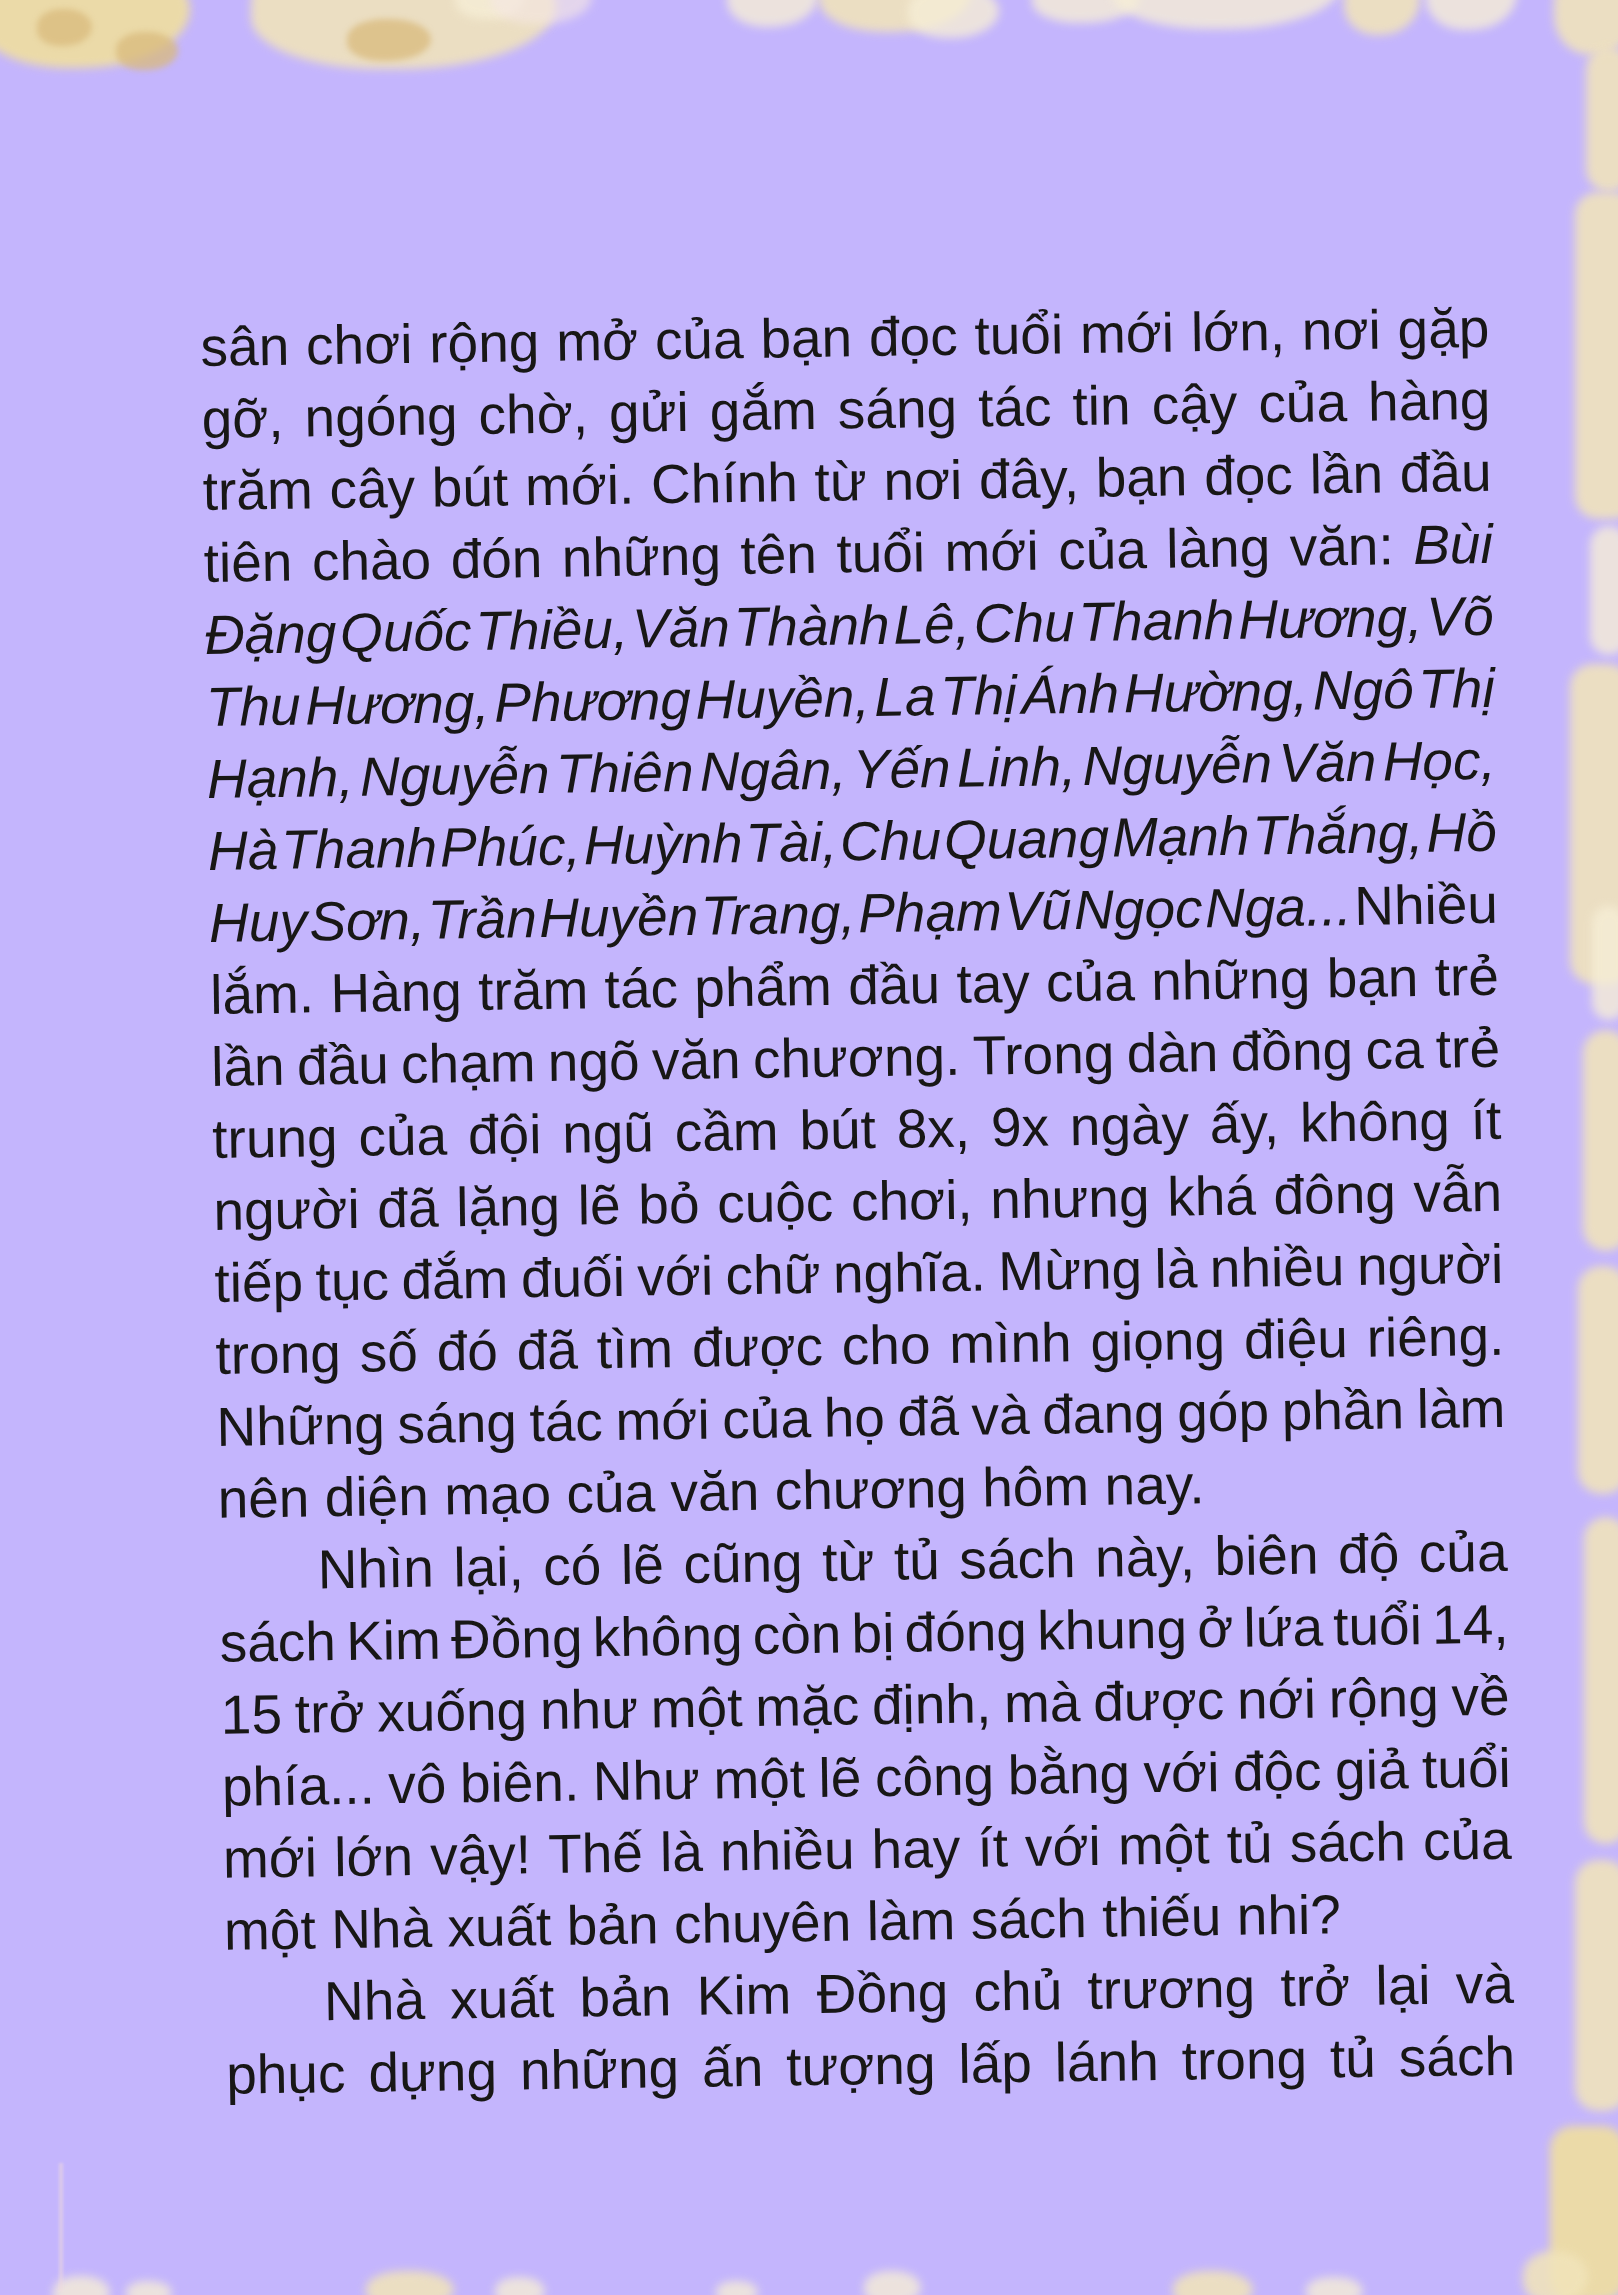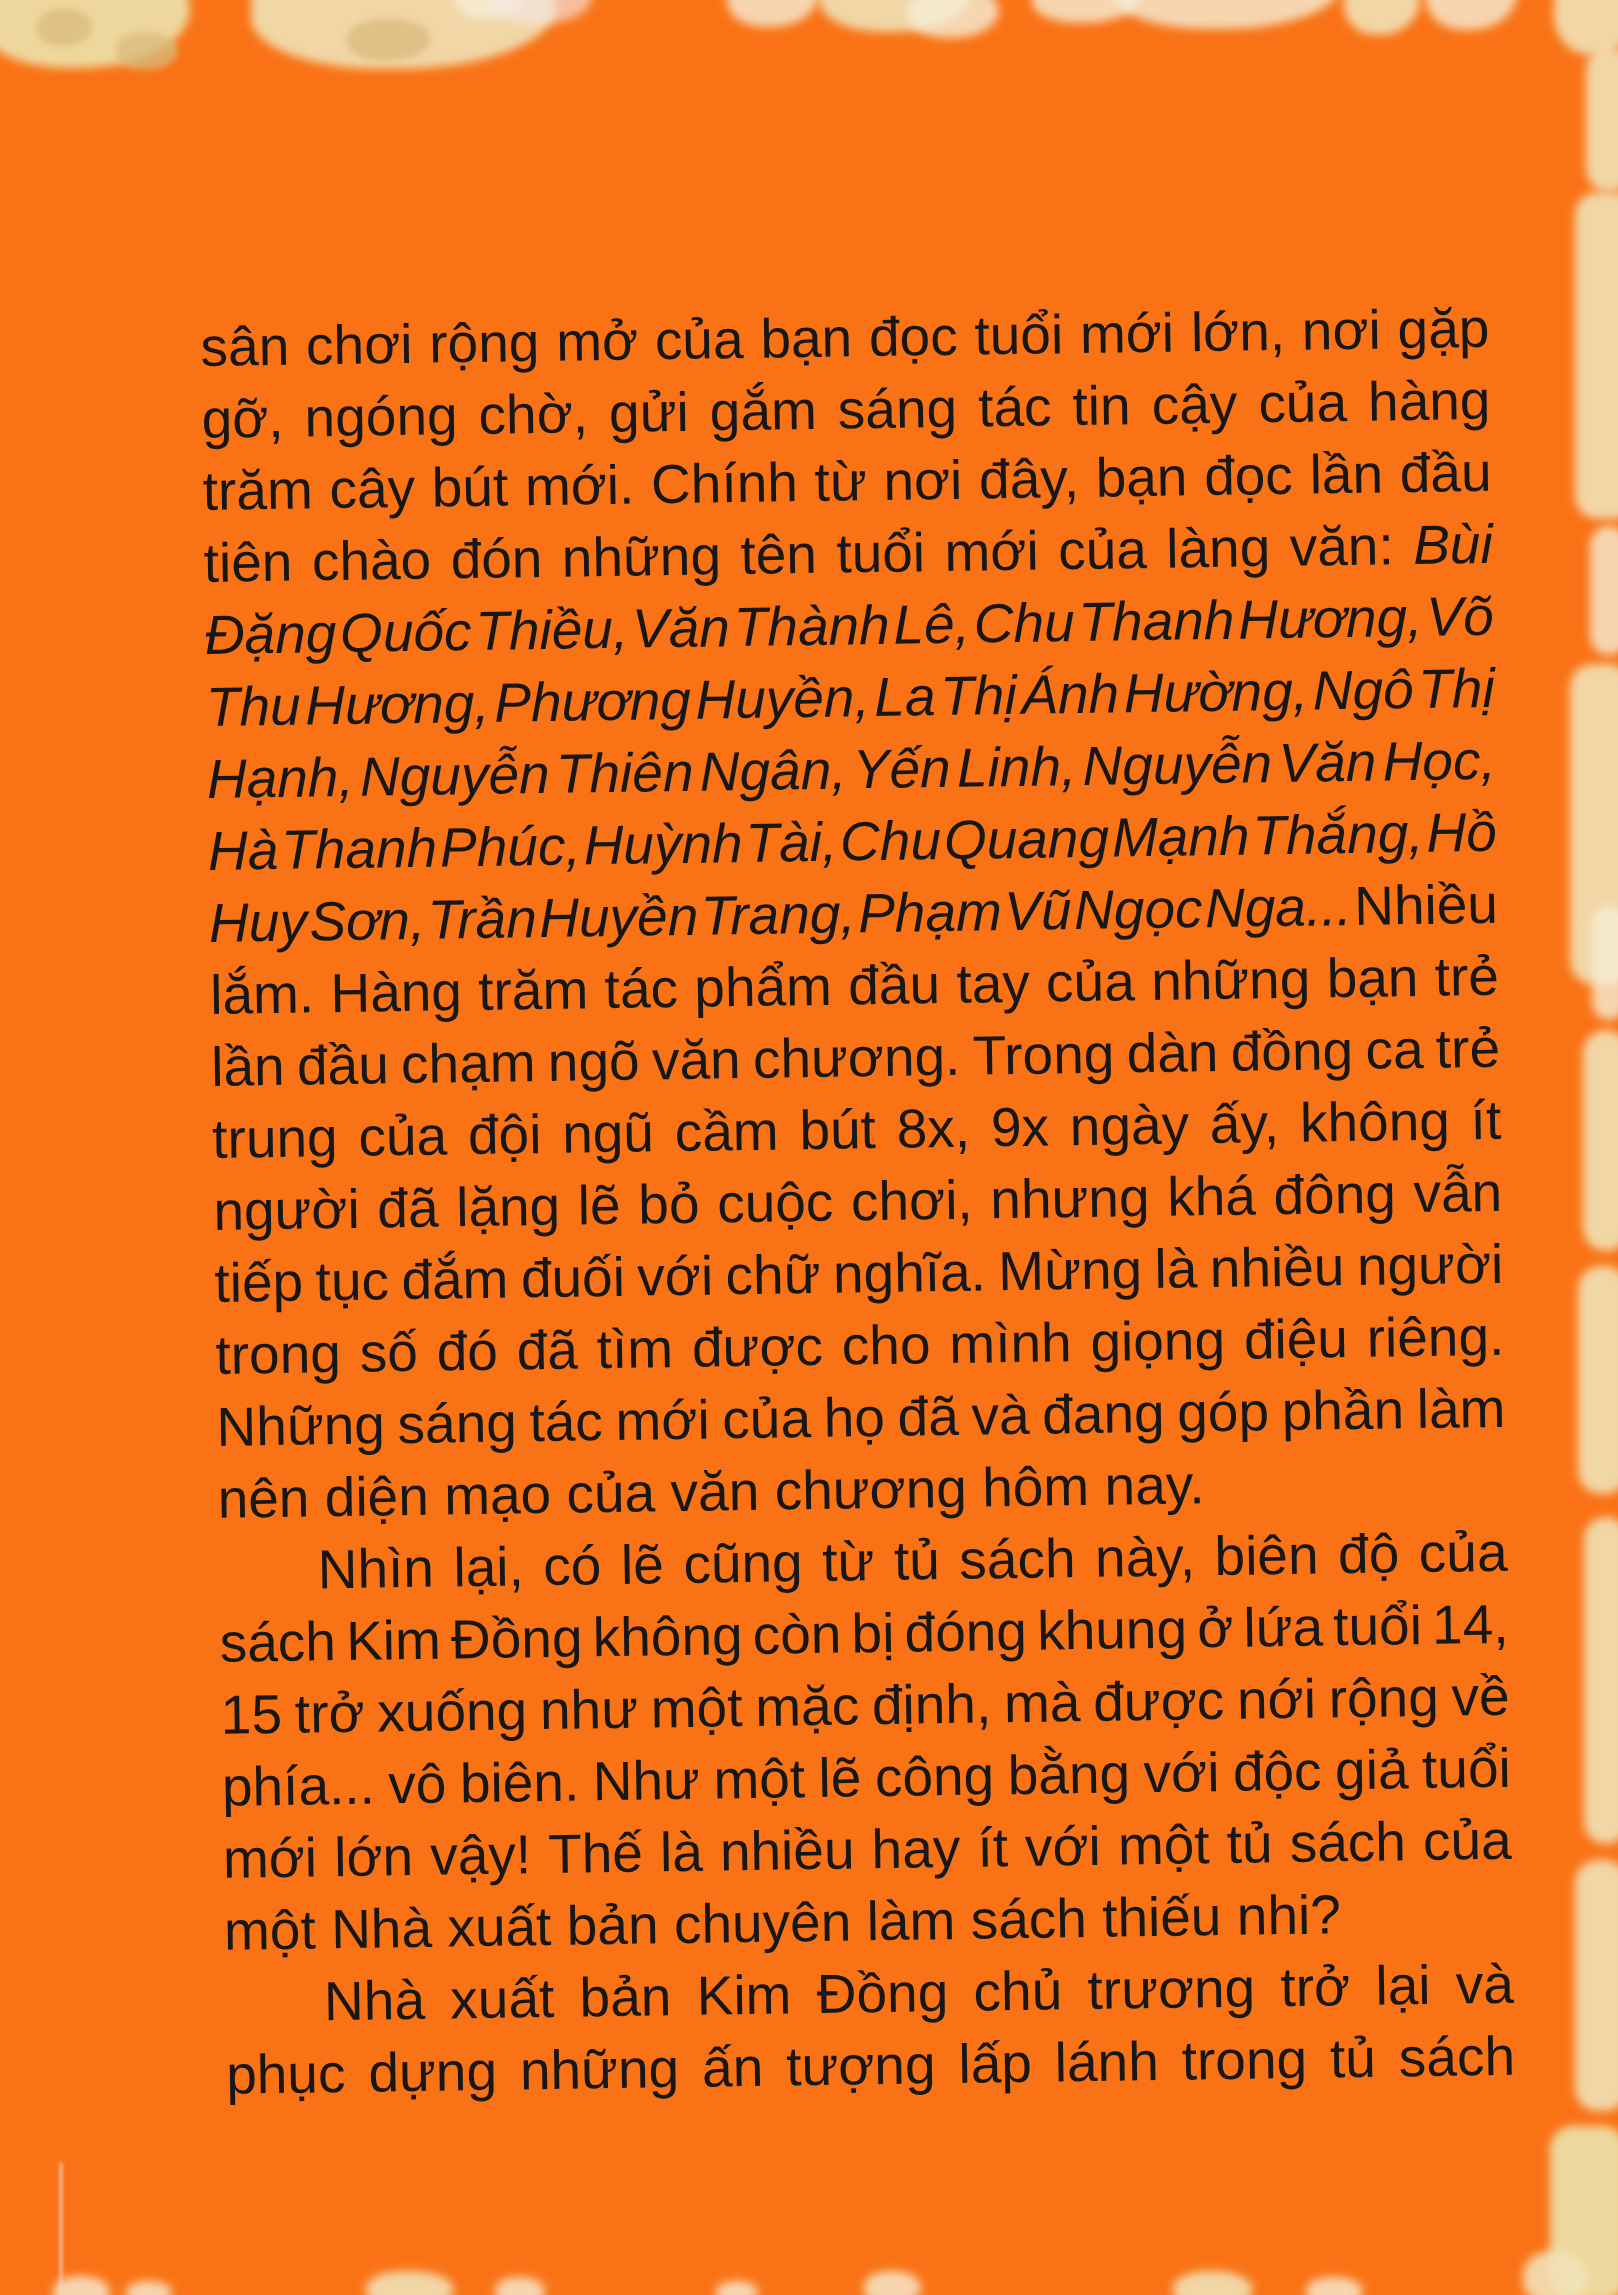--- a/index.html
+++ b/index.html
@@ -4,21 +4,21 @@
 <style>
   html, body {
     margin: 0;
     padding: 0;
     background: #fdfdfc;
   }
   .page {
     position: relative;
     width: 1618px;
     height: 2295px;
-    background: #f97316;
+    background: #c4b5fd;
     overflow: hidden;
     font-family: "Liberation Sans", sans-serif;
   }
   
   .text-block {
     position: absolute;
     left: 200px;
     top: 311px;
     width: 1289px;
     transform: rotate(-0.85deg);

